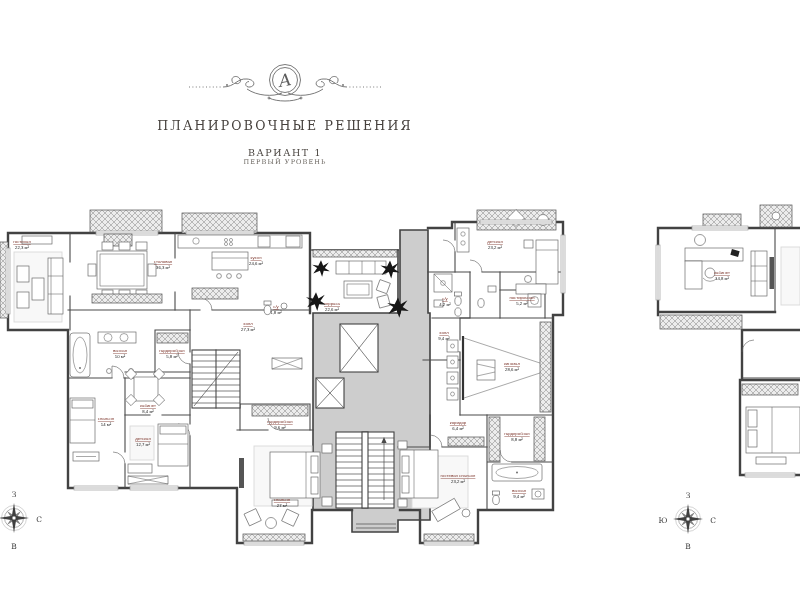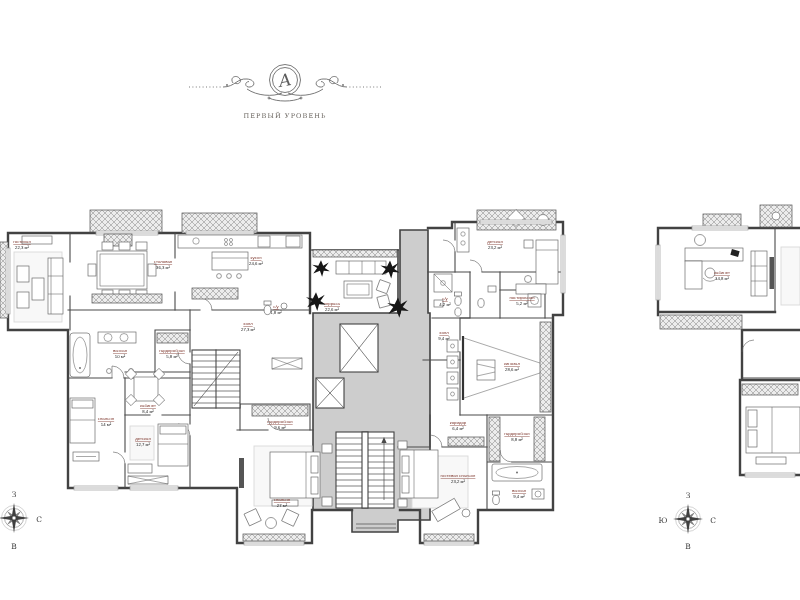--- a/index.html
+++ b/index.html
@@ -43,20 +43,22 @@
         <circle cx="42" cy="29" r="0.9" fill="#6b6b6b" stroke="none"></circle>
       </g>
       <use href="#fl" transform="translate(200,0) scale(-1,1)"></use>
       <path class="emb" d="M84,42 C92,46 108,46 116,42"></path>
       <circle class="emb" cx="84" cy="42" r="1"></circle>
       <circle class="emb" cx="116" cy="42" r="1"></circle>
       <circle class="emb" cx="100" cy="24" r="15.5"></circle>
       <circle class="emb" cx="100" cy="24" r="12.5"></circle>
       <text x="100" y="30" text-anchor="middle" transform="rotate(-10 100 24)" style="font-family:'DejaVu Serif',serif;font-style:italic;font-size:17px;fill:#5d5d5d;">A</text>
     </svg>
+    <div class="title">ПЛАНИРОВОЧНЫЕ РЕШЕНИЯ</div>
+    <div class="variant">ВАРИАНТ 1</div>
     <div class="level">ПЕРВЫЙ УРОВЕНЬ</div>
   </div>
 
   <svg width="800" height="600" viewBox="0 0 800 600" style="position:absolute;left:0;top:0;">
     <defs>
       <pattern id="xh" width="6" height="6" patternUnits="userSpaceOnUse">
         <rect width="6" height="6" fill="#ececec"></rect>
         <path d="M0,0L6,6M6,0L0,6" stroke="#8b8b8b" stroke-width="0.55"></path>
       </pattern>
       <g id="plant">

